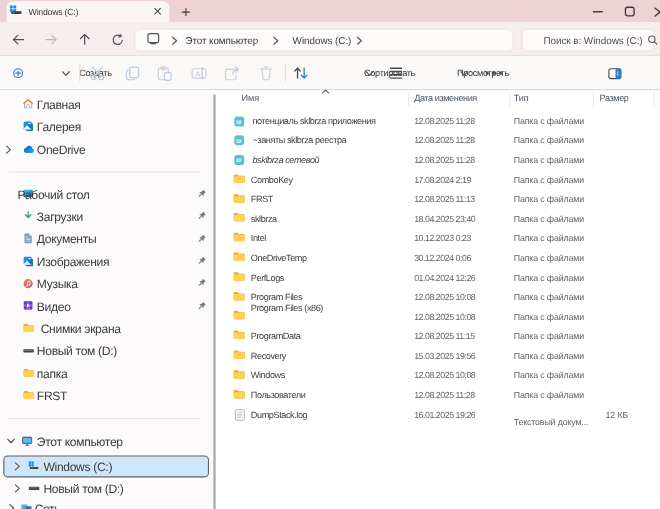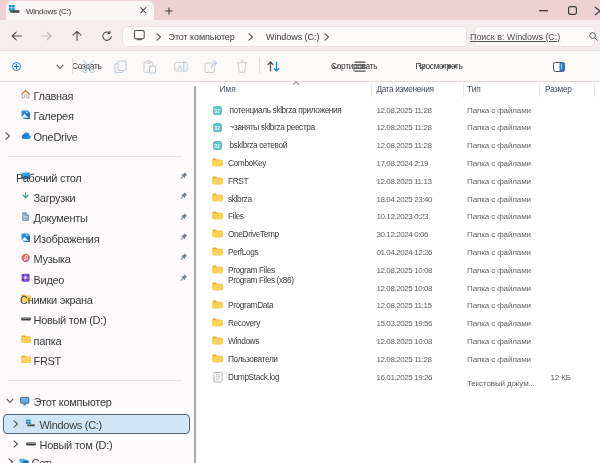--- a/index.html
+++ b/index.html
@@ -82,21 +82,21 @@
   </svg>
 <div class="abs crumb" style="left:168.5px;top:31.5px;letter-spacing:-0.08px;">Этот компьютер</div>
 <svg class="abs" style="left:248px;top:32.5px;" width="6" height="8" viewBox="0 0 6 8">
     <path d="M1 0.8 L4.5 4 L1 7.2" stroke="#555" stroke-width="1.1" fill="none" stroke-linecap="round" stroke-linejoin="round"></path>
   </svg>
 <div class="abs crumb" style="left:266px;top:31.5px;letter-spacing:-0.05px;">Windows (C:)</div>
 <svg class="abs" style="left:324px;top:32.5px;" width="6" height="8" viewBox="0 0 6 8">
     <path d="M1 0.8 L4.5 4 L1 7.2" stroke="#555" stroke-width="1.1" fill="none" stroke-linecap="round" stroke-linejoin="round"></path>
   </svg>
 <div class="abs box" style="left:474px;top:26px;width:121px;height:21px;"></div>
-<div class="abs crumb" style="left:470px;top:31.5px;color:#4f4f4f;letter-spacing:-0.05px;text-decoration:underline;">Поиск в: Windows (C:)</div>
+<div class="abs crumb" style="left:494px;top:31.5px;color:#4f4f4f;letter-spacing:-0.05px;">Поиск в: Windows (C:)</div>
 <svg class="abs" style="left:589px;top:31.5px;" width="9" height="9" viewBox="0 0 9 9">
     <circle cx="3.6" cy="3.6" r="2.9" fill="none" stroke="#5a5a5a" stroke-width="1.0"></circle>
     <path d="M5.8 5.8 L8.2 8.2" stroke="#5a5a5a" stroke-width="1.0" stroke-linecap="round"></path>
   </svg>
 <div id="toolbar" class="abs"></div>
 <svg class="abs" style="left:11.5px;top:62px;" width="9" height="9" viewBox="0 0 9 9">
     <circle cx="4.5" cy="4.5" r="4" fill="none" stroke="#2a7fd4" stroke-width="1.0"></circle>
     <path d="M4.5 2.3 V6.7 M2.3 4.5 H6.7" stroke="#2a7fd4" stroke-width="1.0" stroke-linecap="round"></path>
   </svg>
 <div class="abs tbtext" style="left:25px;top:62px;">Создать</div>
@@ -208,21 +208,21 @@
     <rect x="0" y="0" width="9" height="9" rx="2.6" fill="#5cc3cc"></rect>
     <text x="1.6" y="6.6" font-size="4.6" fill="#fff" font-family="Liberation Sans" font-weight="bold">32</text>
   </svg>
 <div class="abs rname" style="left:229.5px;top:123.3px;">~заняты sklbrza реестра</div>
 <div class="abs rdate" style="left:376.5px;top:123.3px;">12.08.2025 11:28</div>
 <div class="abs rtype" style="left:467px;top:123.3px;">Папка с файлами</div>
 <svg class="abs" style="left:212.5px;top:141.1px;" width="9" height="9" viewBox="0 0 9 9">
     <rect x="0" y="0" width="9" height="9" rx="2.6" fill="#5cc3cc"></rect>
     <text x="1.6" y="6.6" font-size="4.6" fill="#fff" font-family="Liberation Sans" font-weight="bold">32</text>
   </svg>
-<div class="abs rname" style="left:229.5px;top:141.1px;">bsklbrza сетевой</div>
+<div class="abs rname" style="left:229.5px;top:141.1px;font-style:italic;">bsklbrza сетевой</div>
 <div class="abs rdate" style="left:376.5px;top:141.1px;">12.08.2025 11:28</div>
 <div class="abs rtype" style="left:467px;top:141.1px;">Папка с файлами</div>
 <svg class="abs" style="left:211.8px;top:157.8px;" width="11" height="8.8" viewBox="0 0 12.6 9.8">
     <path d="M0.5 1.6 A1.1 1.1 0 0 1 1.6 0.5 H4.4 L5.8 1.9 H11 A1.1 1.1 0 0 1 12.1 3 V8 A1.3 1.3 0 0 1 10.8 9.3 H1.8 A1.3 1.3 0 0 1 0.5 8 Z" fill="#eca92d"></path>
     <path d="M0.5 3.6 A1.1 1.1 0 0 1 1.6 2.5 H11 A1.1 1.1 0 0 1 12.1 3.6 V8 A1.3 1.3 0 0 1 10.8 9.3 H1.8 A1.3 1.3 0 0 1 0.5 8 Z" fill="#ffd158"></path>
   </svg>
 <div class="abs rname" style="left:228px;top:158.9px;">ComboKey</div>
 <div class="abs rdate" style="left:376.5px;top:158.9px;">17.08.2024 2:19</div>
 <div class="abs rtype" style="left:467px;top:158.9px;">Папка с файлами</div>
 <svg class="abs" style="left:211.8px;top:175.60000000000002px;" width="11" height="8.8" viewBox="0 0 12.6 9.8">
@@ -236,21 +236,21 @@
     <path d="M0.5 1.6 A1.1 1.1 0 0 1 1.6 0.5 H4.4 L5.8 1.9 H11 A1.1 1.1 0 0 1 12.1 3 V8 A1.3 1.3 0 0 1 10.8 9.3 H1.8 A1.3 1.3 0 0 1 0.5 8 Z" fill="#eca92d"></path>
     <path d="M0.5 3.6 A1.1 1.1 0 0 1 1.6 2.5 H11 A1.1 1.1 0 0 1 12.1 3.6 V8 A1.3 1.3 0 0 1 10.8 9.3 H1.8 A1.3 1.3 0 0 1 0.5 8 Z" fill="#ffd158"></path>
   </svg>
 <div class="abs rname" style="left:228px;top:194.5px;">sklbrza</div>
 <div class="abs rdate" style="left:376.5px;top:194.5px;">18.04.2025 23:40</div>
 <div class="abs rtype" style="left:467px;top:194.5px;">Папка с файлами</div>
 <svg class="abs" style="left:211.8px;top:211.20000000000002px;" width="11" height="8.8" viewBox="0 0 12.6 9.8">
     <path d="M0.5 1.6 A1.1 1.1 0 0 1 1.6 0.5 H4.4 L5.8 1.9 H11 A1.1 1.1 0 0 1 12.1 3 V8 A1.3 1.3 0 0 1 10.8 9.3 H1.8 A1.3 1.3 0 0 1 0.5 8 Z" fill="#eca92d"></path>
     <path d="M0.5 3.6 A1.1 1.1 0 0 1 1.6 2.5 H11 A1.1 1.1 0 0 1 12.1 3.6 V8 A1.3 1.3 0 0 1 10.8 9.3 H1.8 A1.3 1.3 0 0 1 0.5 8 Z" fill="#ffd158"></path>
   </svg>
-<div class="abs rname" style="left:228px;top:212.3px;">Files</div>
+<div class="abs rname" style="left:228px;top:212.3px;">Intel</div>
 <div class="abs rdate" style="left:376.5px;top:212.3px;">10.12.2023 0:23</div>
 <div class="abs rtype" style="left:467px;top:212.3px;">Папка с файлами</div>
 <svg class="abs" style="left:211.8px;top:229.0px;" width="11" height="8.8" viewBox="0 0 12.6 9.8">
     <path d="M0.5 1.6 A1.1 1.1 0 0 1 1.6 0.5 H4.4 L5.8 1.9 H11 A1.1 1.1 0 0 1 12.1 3 V8 A1.3 1.3 0 0 1 10.8 9.3 H1.8 A1.3 1.3 0 0 1 0.5 8 Z" fill="#eca92d"></path>
     <path d="M0.5 3.6 A1.1 1.1 0 0 1 1.6 2.5 H11 A1.1 1.1 0 0 1 12.1 3.6 V8 A1.3 1.3 0 0 1 10.8 9.3 H1.8 A1.3 1.3 0 0 1 0.5 8 Z" fill="#ffd158"></path>
   </svg>
 <div class="abs rname" style="left:228px;top:230.1px;">OneDriveTemp</div>
 <div class="abs rdate" style="left:376.5px;top:230.1px;">30.12.2024 0:06</div>
 <div class="abs rtype" style="left:467px;top:230.1px;">Папка с файлами</div>
 <svg class="abs" style="left:211.8px;top:246.8px;" width="11" height="8.8" viewBox="0 0 12.6 9.8">
@@ -405,21 +405,21 @@
 <svg class="abs" style="left:179px;top:273.8px;" width="9" height="9" viewBox="0 0 9 9">
     <g transform="rotate(45 4.5 4)">
       <path d="M3.0 0.7 H6.0 V3.3 L7.1 4.7 H1.9 L3.0 3.3 Z" fill="#6e7e8a"></path>
       <path d="M4.5 4.7 V7.9" stroke="#6e7e8a" stroke-width="1.0"></path>
     </g>
   </svg>
 <svg class="abs" style="left:20.5px;top:293.7px;" width="10" height="10" viewBox="0 0 12 12">
     <path d="M0.5 1.6 A1.1 1.1 0 0 1 1.6 0.5 H4.4 L5.8 1.9 H11 A1.1 1.1 0 0 1 11.6 3 V8 A1.3 1.3 0 0 1 10.8 9.3 H1.8 A1.3 1.3 0 0 1 0.5 8 Z" fill="#eca92d"></path>
     <path d="M0.5 3.6 A1.1 1.1 0 0 1 1.6 2.5 H11 A1.1 1.1 0 0 1 11.6 3.6 V8 A1.3 1.3 0 0 1 10.8 9.3 H1.8 A1.3 1.3 0 0 1 0.5 8 Z" fill="#ffd158"></path>
   </svg>
-<div class="abs sitem" style="left:20px;top:294.0px;">Снимки экрана</div>
+<div class="abs sitem" style="left:37px;top:294.0px;">Снимки экрана</div>
 <svg class="abs" style="left:20.5px;top:314.1px;" width="10" height="10" viewBox="0 0 12 12">
     <rect x="0.3" y="4.3" width="11.4" height="3.4" rx="0.9" fill="#3d4145"></rect>
     <rect x="0.9" y="4.9" width="10.2" height="1" rx="0.5" fill="#7d8287"></rect>
   </svg>
 <div class="abs sitem" style="left:33.5px;top:314.40000000000003px;">Новый том (D:)</div>
 <svg class="abs" style="left:20.5px;top:334.5px;" width="10" height="10" viewBox="0 0 12 12">
     <path d="M0.5 1.6 A1.1 1.1 0 0 1 1.6 0.5 H4.4 L5.8 1.9 H11 A1.1 1.1 0 0 1 11.6 3 V8 A1.3 1.3 0 0 1 10.8 9.3 H1.8 A1.3 1.3 0 0 1 0.5 8 Z" fill="#eca92d"></path>
     <path d="M0.5 3.6 A1.1 1.1 0 0 1 1.6 2.5 H11 A1.1 1.1 0 0 1 11.6 3.6 V8 A1.3 1.3 0 0 1 10.8 9.3 H1.8 A1.3 1.3 0 0 1 0.5 8 Z" fill="#ffd158"></path>
   </svg>
 <div class="abs sitem" style="left:33.5px;top:334.8px;">папка</div>

